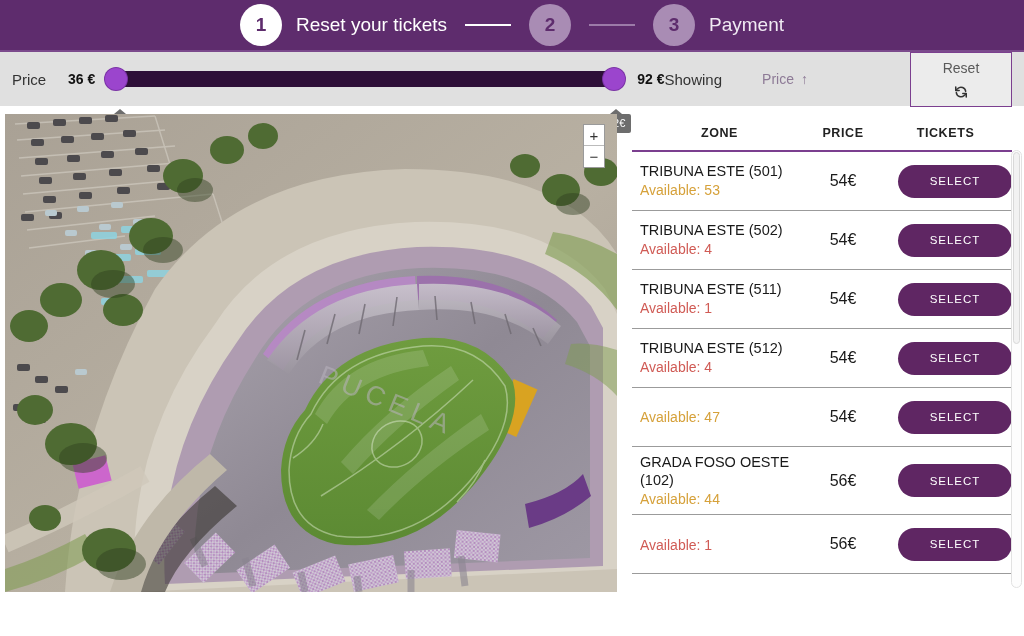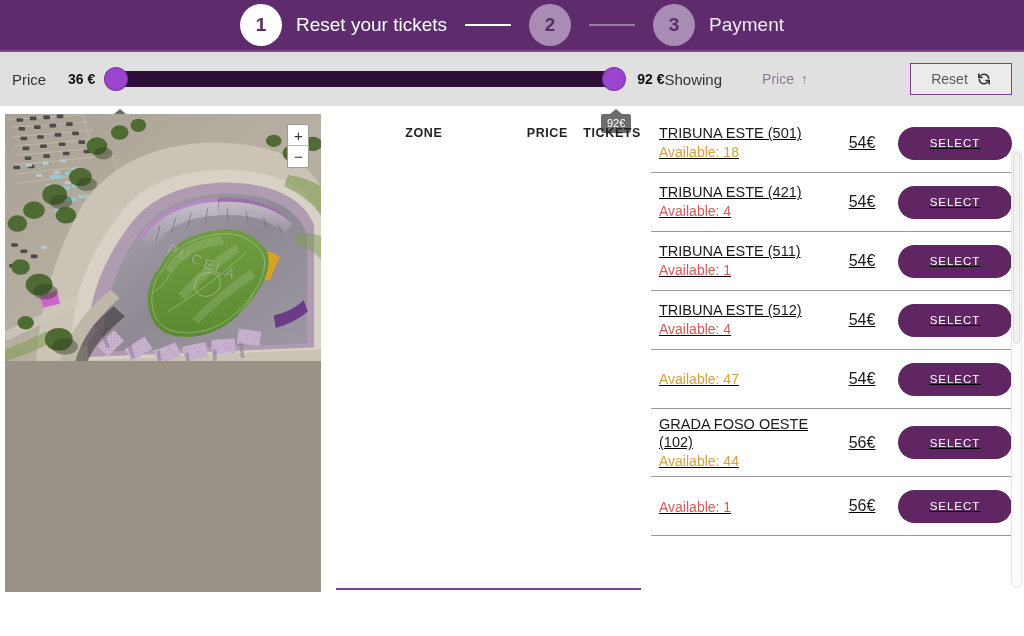--- a/index.html
+++ b/index.html
@@ -109,20 +109,21 @@
     background: #ececec;
     color: #5a5a5a;
     font-size: 14px;
     padding: 7px 0;
     width: 102px;
     display: flex;
     align-items: center;
     justify-content: center;
     gap: 9px;
     cursor: pointer;
+    flex-direction: column;
   }
   .reset-icon { width: 14px; height: 14px; display:block; }
 
   
   .content {
     display: flex;
     height: 484px;
     padding-top: 8px;
   }
 
@@ -151,21 +152,21 @@
     background: #fff;
   }
   .zoom-btn.plus { border-bottom: 1px solid #bbb; }
 
   
   .table-panel {
     flex: 1;
     margin-left: 15px;
     margin-right: 2px;
     display: flex;
-    flex-direction: row;
+    flex-direction: column;
     position: relative;
   }
   .thead {
     display: flex;
     padding: 12px 0 10px 0;
     border-bottom: 2px solid #7b3f8f;
     margin-right: 10px;
   }
   .th {
     font-size: 12.5px;
@@ -176,21 +177,20 @@
   }
   .col-zone  { flex: 0 0 175px; }
   .col-price { flex: 0 0 72px; }
   .col-tick  { flex: 1; }
 
   .tbody {
     flex: 1;
     overflow: hidden;
     position: relative;
     padding-right: 10px;
-    text-decoration: underline;
   }
   .row {
     display: flex;
     align-items: center;
     border-bottom: 1px solid #9b9b9b;
     min-height: 59px;
     padding: 6px 0;
   }
   .cell-zone { flex: 0 0 175px; padding-left: 8px; }
   .zone-name { font-size: 14.5px; color: #1a1a1a; line-height: 1.25; }
@@ -519,30 +519,30 @@
   <div class="table-panel">
     <div class="thead">
       <div class="th col-zone">ZONE</div>
       <div class="th col-price">PRICE</div>
       <div class="th col-tick">TICKETS</div>
     </div>
     <div class="tbody" id="tbody">
         <div class="row">
           <div class="cell-zone">
             <div class="zone-name">TRIBUNA ESTE (501)</div>
-            <div class="zone-avail avail-high">Available: 18</div>
+            <div class="zone-avail avail-high">Available: 53</div>
           </div>
           <div class="cell-price">54€</div>
           <div class="cell-tick">
             <button class="select-btn">SELECT</button>
           </div>
         </div>
         <div class="row">
           <div class="cell-zone">
-            <div class="zone-name">TRIBUNA ESTE (421)</div>
+            <div class="zone-name">TRIBUNA ESTE (502)</div>
             <div class="zone-avail avail-low">Available: 4</div>
           </div>
           <div class="cell-price">54€</div>
           <div class="cell-tick">
             <button class="select-btn">SELECT</button>
           </div>
         </div>
         <div class="row">
           <div class="cell-zone">
             <div class="zone-name">TRIBUNA ESTE (511)</div>

